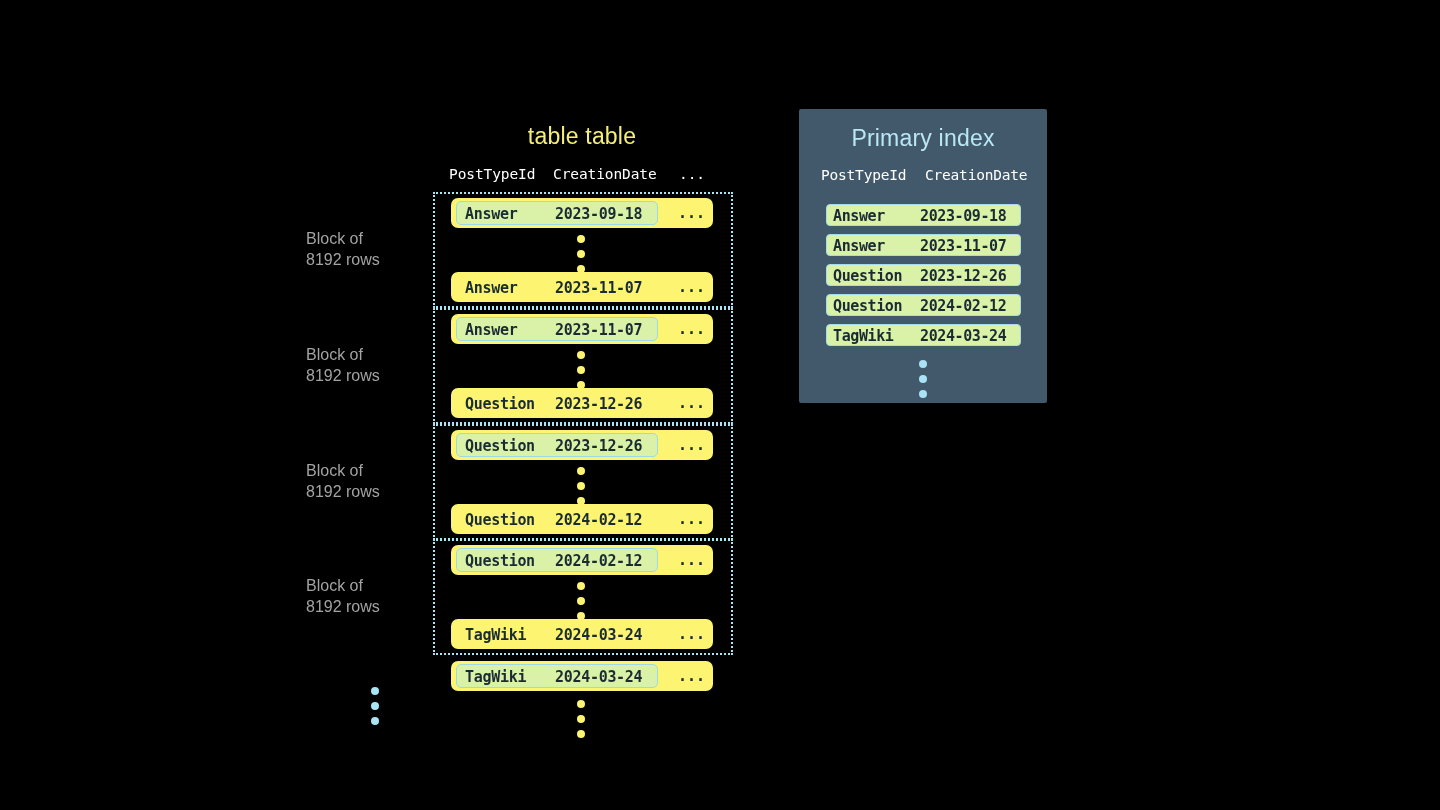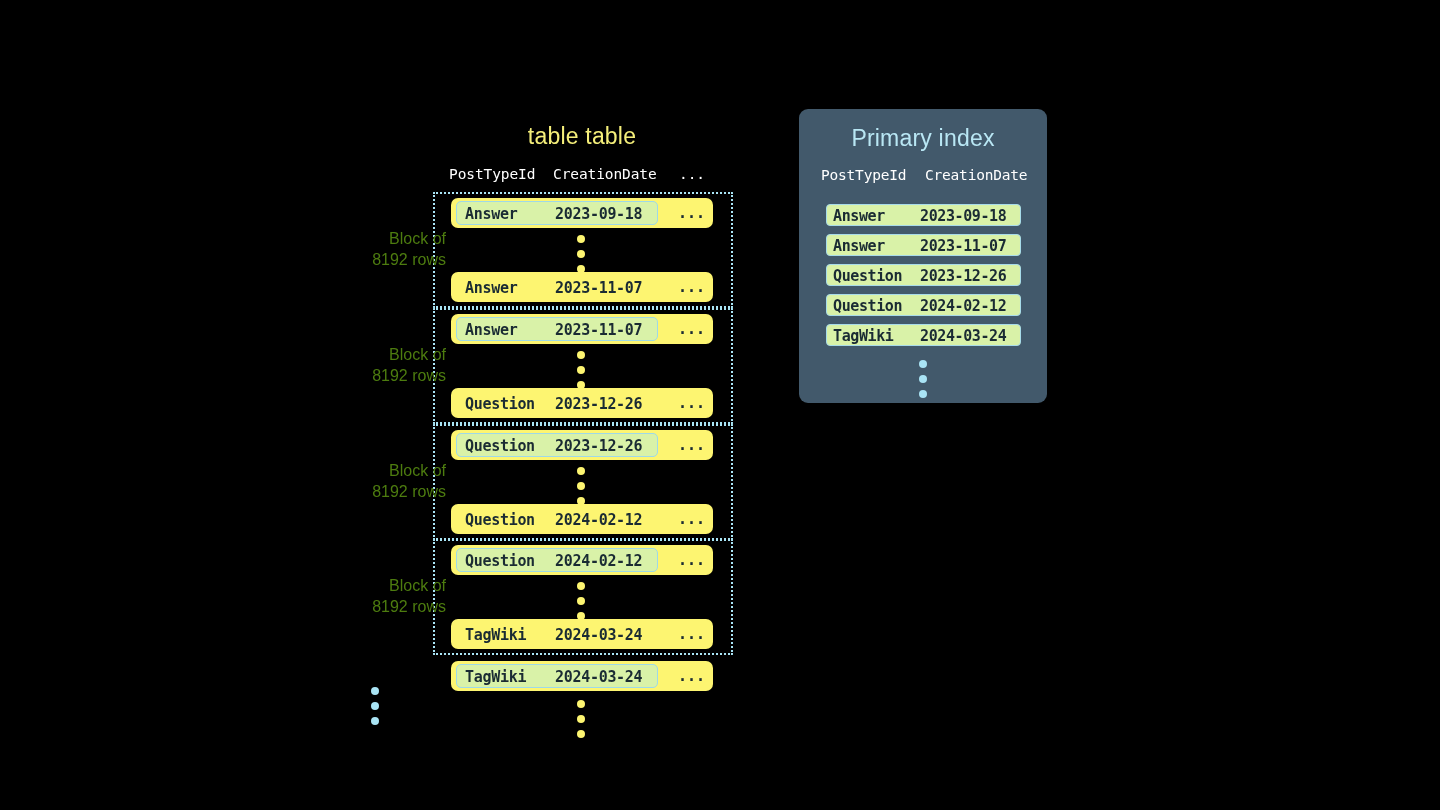--- a/index.html
+++ b/index.html
@@ -53,24 +53,24 @@
   }
 
   .block-outline {
     position: absolute;
     border: 2px dotted #a9e4f5;
     border-radius: 1px;
   }
 
   .block-label {
     position: absolute;
-    text-align: right;
+    text-align: left;
     font-size: 16px;
     line-height: 21px;
-    color: #4d7c0f;
+    color: #a3a3a3;
     width: 140px;
   }
 
   
   .row {
     position: absolute;
     left: 451px;
     width: 262px;
     height: 30px;
     background: #fdf571;
@@ -141,21 +141,21 @@
   .vdots.blue i { background: #a9e4f5; }
 
   
   #primary-index-panel {
     position: absolute;
     left: 799px;
     top: 109px;
     width: 248px;
     height: 294px;
     background: #42596b;
-    border-radius: 9px;
+    border-radius: 2px;
   }
 
   #primary-index-title {
     position: absolute;
     left: 0;
     top: 16px;
     width: 248px;
     text-align: center;
     font-size: 23px;
     color: #b9e7f4;

